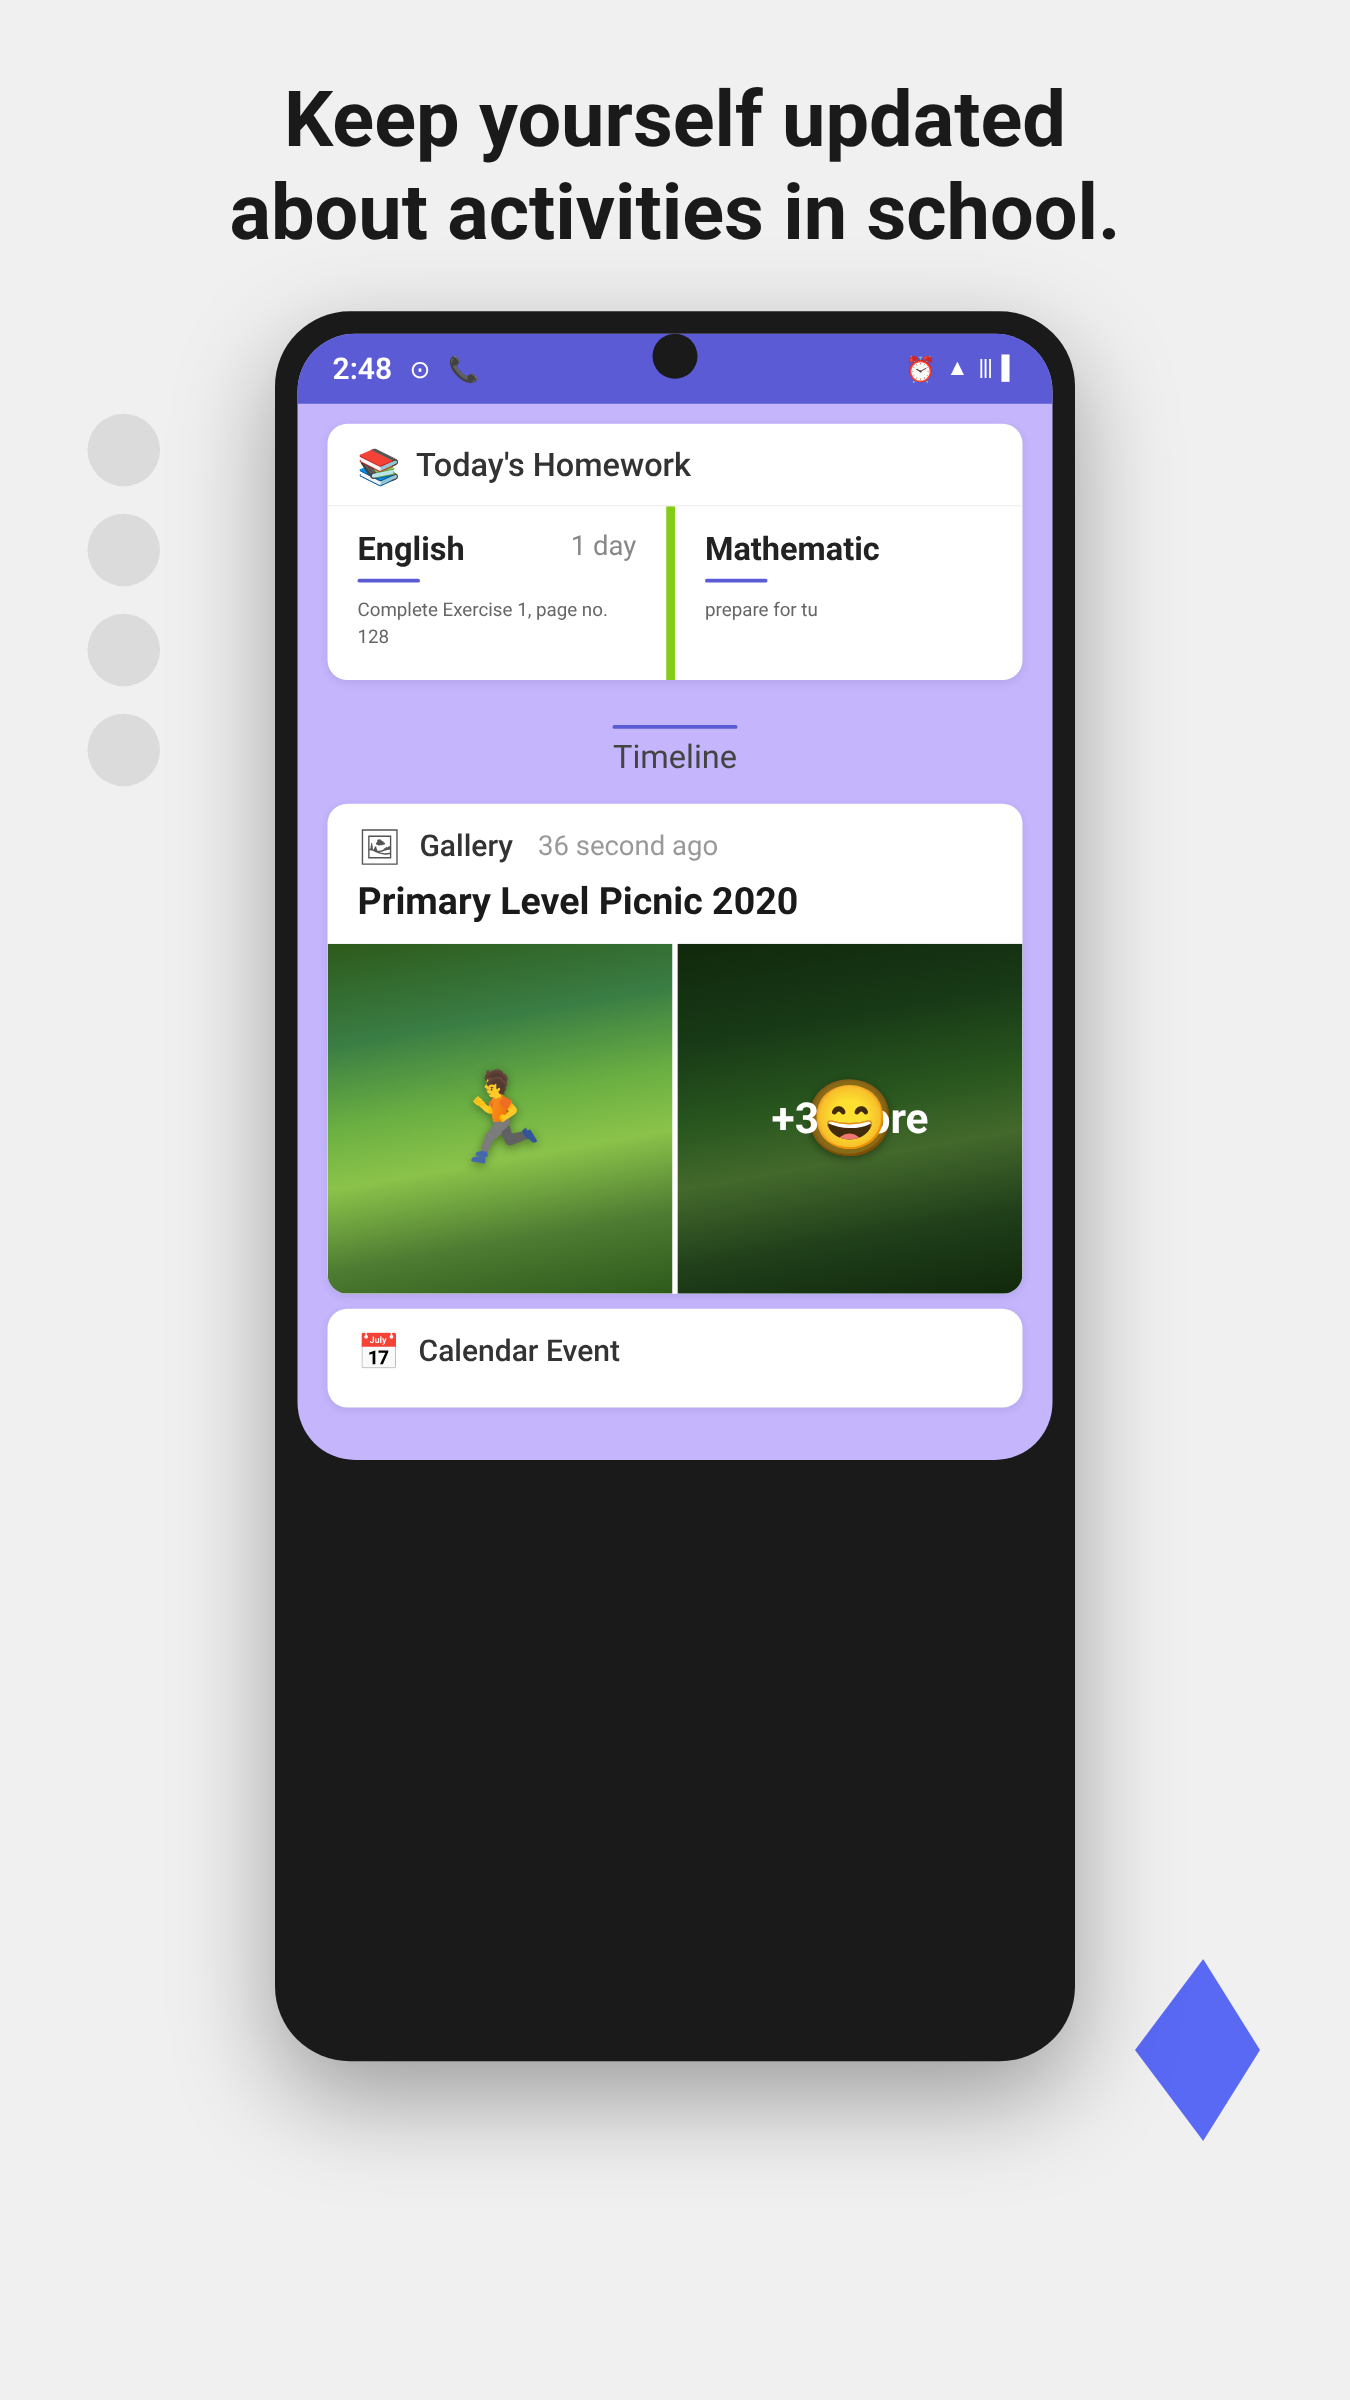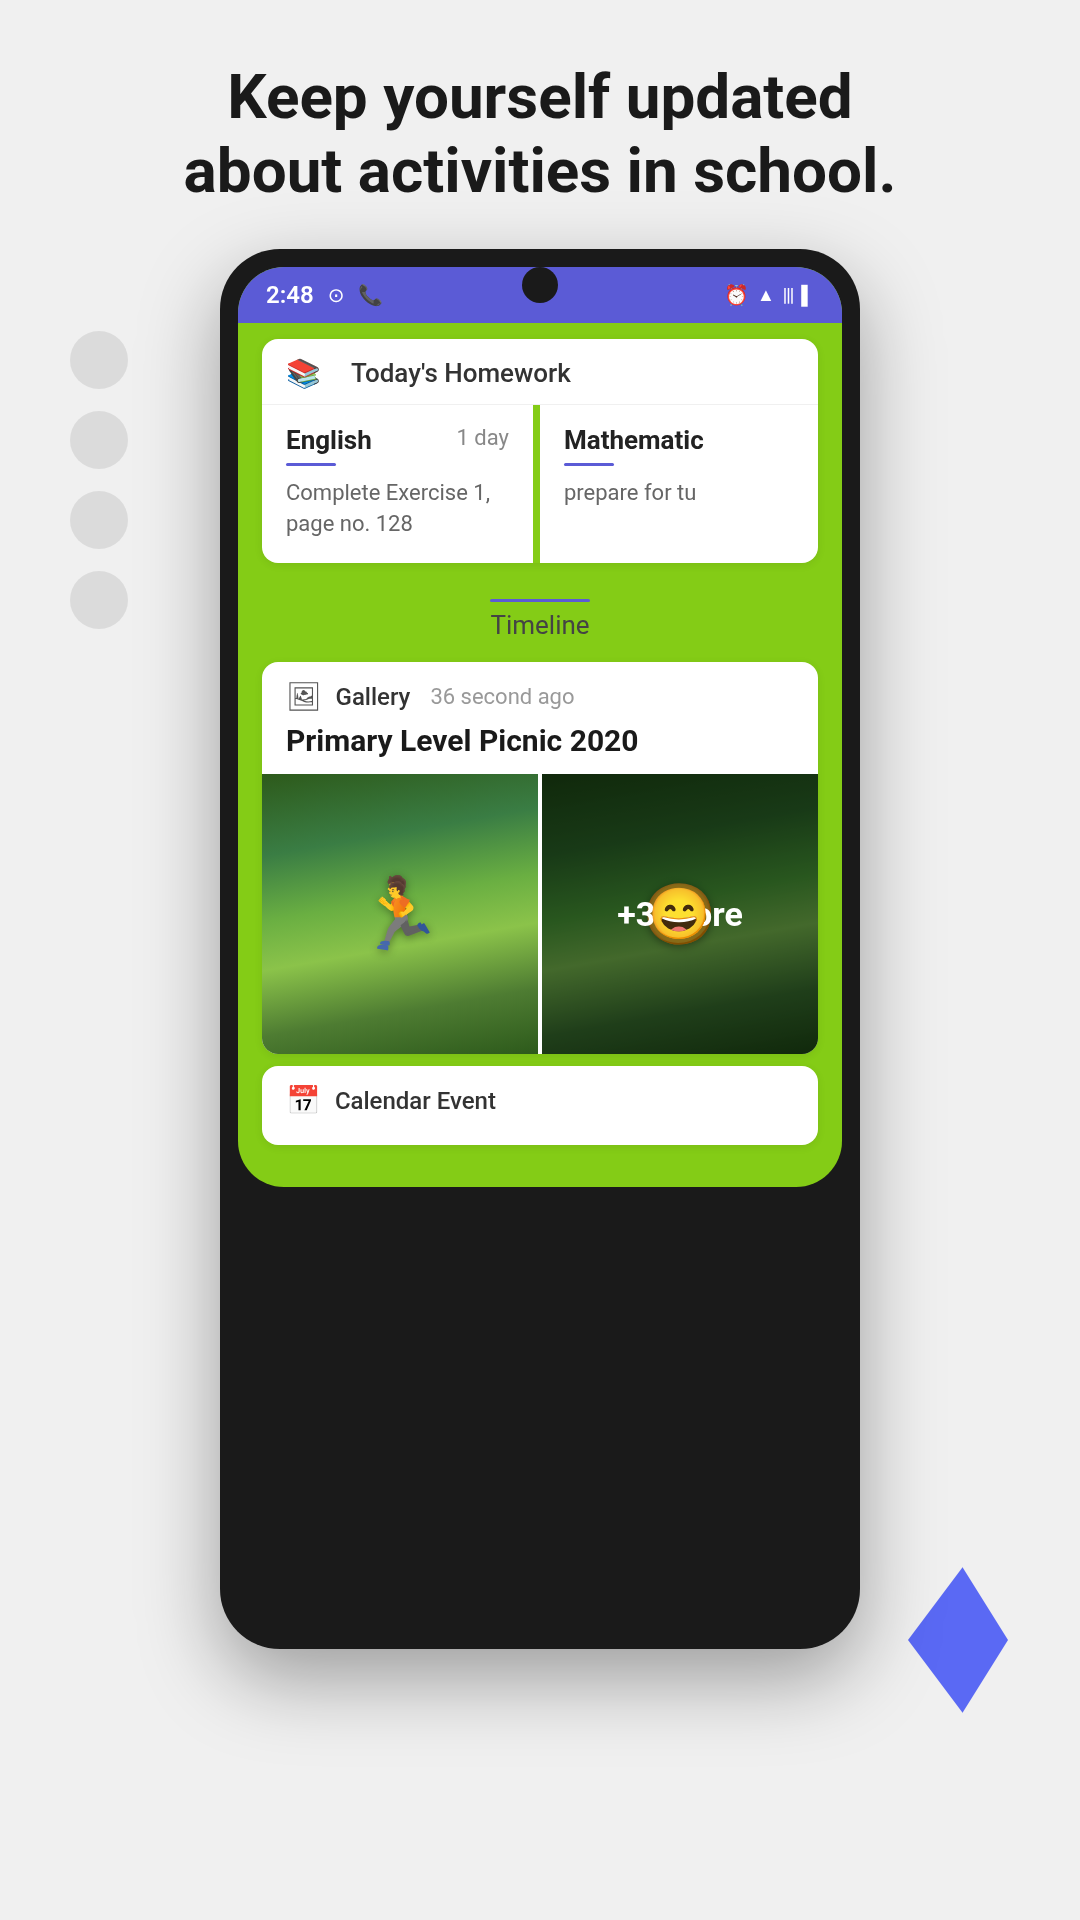--- a/index.html
+++ b/index.html
@@ -37,21 +37,21 @@
       background: #1a1a1a;
       border-radius: 60px;
       padding: 18px;
       box-shadow: 0 30px 80px rgba(0,0,0,0.35);
       margin: 0 auto;
     }
 
     .phone-screen {
       width: 100%;
       min-height: 100%;
-      background: #84cc16;
+      background: #c4b5fd;
       border-radius: 46px;
       overflow: hidden;
       position: relative;
     }
 
     
     .status-bar {
       background: #5b5bd6;
       height: 56px;
       display: flex;
@@ -128,21 +128,20 @@
       border-bottom: 1px solid #f0f0f0;
     }
     .homework-icon {
       font-size: 28px;
       color: #5b5bd6;
     }
     .homework-title {
       font-size: 26px;
       font-weight: 500;
       color: #333;
-      margin-left: 18px;
     }
     .homework-subjects {
       display: flex;
       overflow: hidden;
     }
     .subject-item {
       flex: 0 0 50%;
       padding: 20px 24px 24px;
       border-right: 7px solid #84cc16;
     }
@@ -164,21 +163,21 @@
       background: #5b5bd6;
       border-radius: 2px;
       margin-top: 4px;
       margin-bottom: 12px;
     }
     .subject-days {
       font-size: 22px;
       color: #888;
     }
     .subject-desc {
-      font-size: 22px;
+      font-size: 15px;
       color: #666;
       line-height: 1.4;
     }
 
     
     .timeline-section {
       display: flex;
       flex-direction: column;
       align-items: center;
       padding: 20px 20px 10px;

